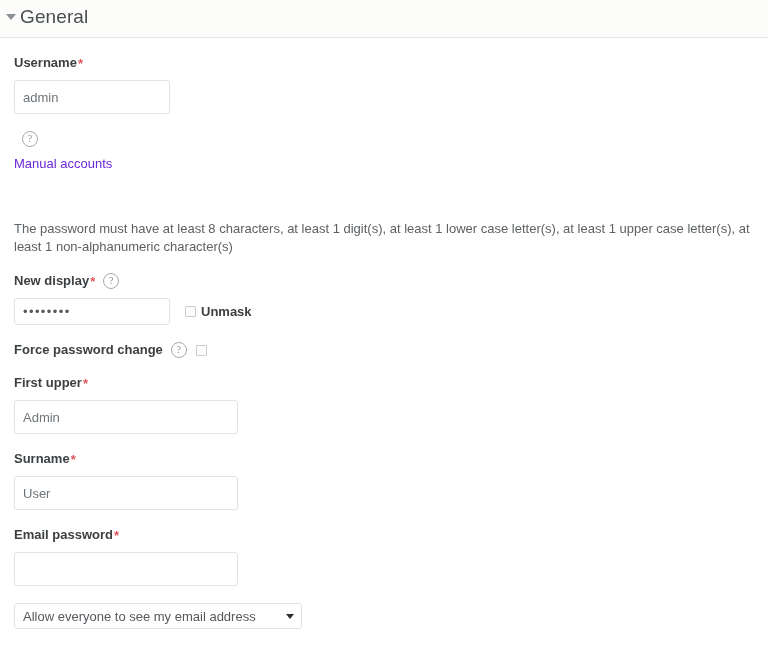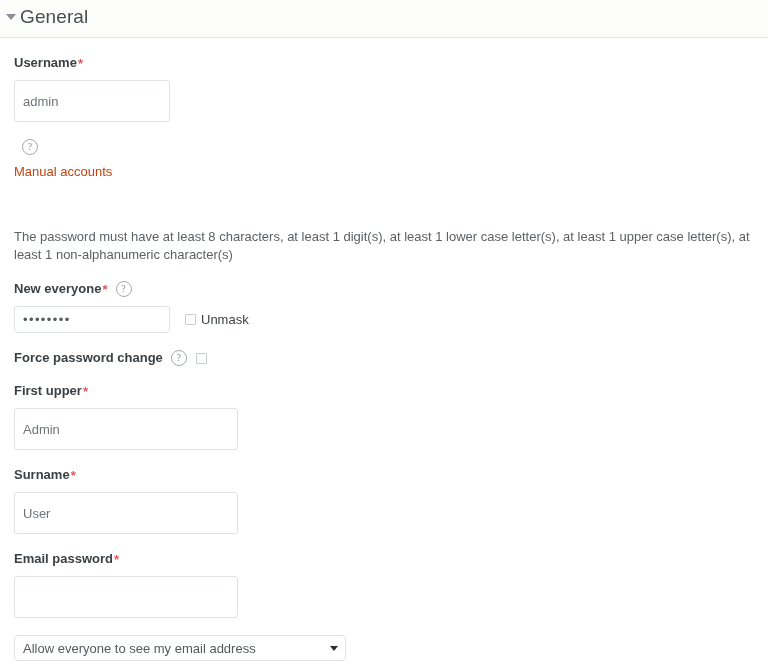--- a/index.html
+++ b/index.html
@@ -84,38 +84,38 @@
     font-size: 10px;
     font-weight: normal;
     line-height: 1;
     margin-left: 8px;
     flex: none;
     font-family: "Liberation Serif", serif;
   }
 
   .static-value {
     font-size: 13px;
-    color: #c2410c;
+    color: #6d28d9;
     margin-top: 9px;
     line-height: 16px;
   }
 
   .policy-text {
     font-size: 13px;
     color: #5d6164;
     line-height: 18px;
     margin-top: 48px;
     max-width: 748px;
   }
 
   
   .text-input {
     display: block;
     box-sizing: border-box;
-    height: 42px;
+    height: 34px;
     margin-top: 9px;
     padding: 3px 8px;
     font-family: "Liberation Sans", sans-serif;
     font-size: 13px;
     color: #6f7479;
     background: #ffffff;
     border: 1px solid #dfe3e6;
     border-radius: 3px;
     outline: none;
   }
@@ -148,35 +148,36 @@
     background: #fdfdfd;
     border: 1px solid #c8ccd0;
     border-radius: 1px;
     flex: none;
   }
   .unmask-label {
     font-size: 13px;
     color: #3c4043;
     margin-left: 5px;
     line-height: 16px;
+    font-weight: bold;
   }
   .pw-unmask {
     display: flex;
     align-items: center;
     margin-left: 15px;
   }
 
   .inline-field {
     display: flex;
   }
   .inline-field .checkbox { margin-left: 9px; }
 
   .select-wrap {
     position: relative;
-    width: 332px;
+    width: 288px;
     margin-top: 9px;
   }
   .select-box {
     box-sizing: border-box;
     width: 100%;
     height: 26px;
     padding: 3px 22px 3px 8px;
     font-family: "Liberation Sans", sans-serif;
     font-size: 13px;
     color: #55595d;
@@ -223,21 +224,21 @@
     <div class="field-label">
       <span class="help-icon">?</span>
     </div>
     <div class="static-value">Manual accounts</div>
   </div>
 
   <div class="policy-text">The password must have at least 8 characters, at least 1 digit(s), at least 1 lower case letter(s), at least 1 upper case letter(s), at least 1 non-alphanumeric character(s)</div>
 
   <div class="field-group">
     <div class="field-label">
-      <span>New everyone</span>
+      <span>New display</span>
         <span class="required-mark">*</span>
       <span class="help-icon">?</span>
     </div>
     <div class="pw-row">
       <input class="pw-input" type="text" value="••••••••" style="">
       <span class="pw-unmask">
         <span class="checkbox"></span>
         <span class="unmask-label">Unmask</span>
       </span>
     </div>

